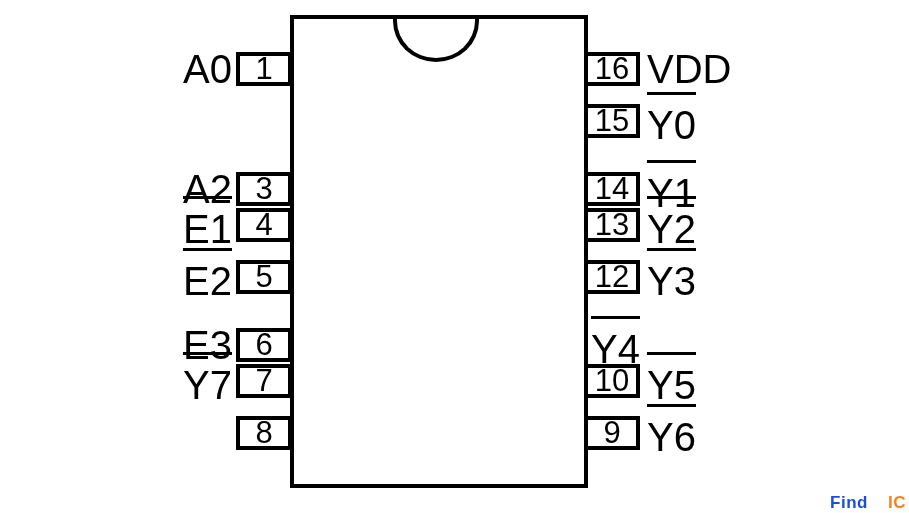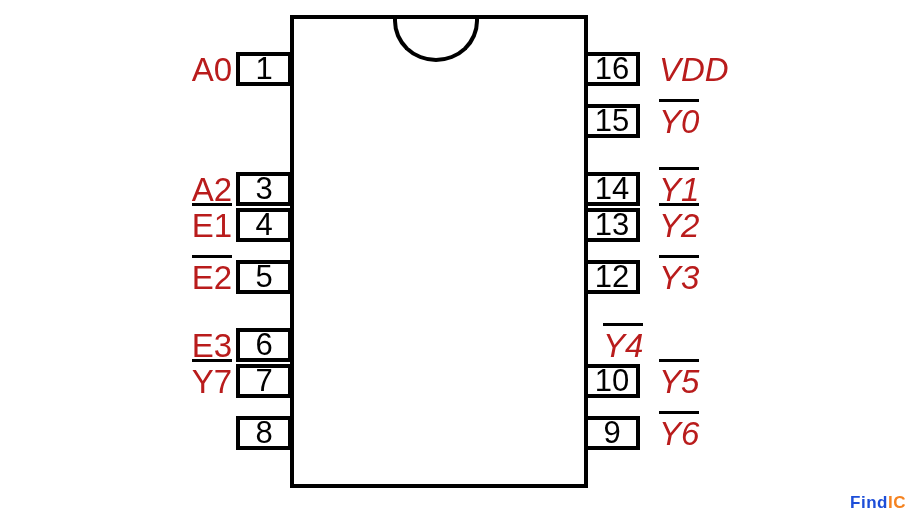--- a/index.html
+++ b/index.html
@@ -33,26 +33,26 @@
   .pin-box{
     width:48px;height:26px;border:4px solid #000;background:#fff;
     display:flex;align-items:center;justify-content:center;
     flex:none;
   }
   .pin-number{
     font-size:31px;line-height:1;color:#000;letter-spacing:0;
     transform:translateY(-1px);
   }
   .pin-label{
-    font-size:33px;line-height:1;color:#b91c1c;white-space:nowrap;
+    font-size:40px;line-height:1;color:#000000;white-space:nowrap;
   }
   .pin-row.left .pin-label{margin-right:4px;}
-  .pin-row.right .pin-label{margin-left:19px;font-style:italic;}
+  .pin-row.right .pin-label{margin-left:7px;}
   .pin-label.ov{
-    border-top:3px solid #000;padding-top:3px;margin-top:-5px;
+    border-top:3px solid #000;padding-top:10px;margin-top:-5px;
   }
 
   
   .watermark{
     position:absolute;right:3px;bottom:2px;
     font-size:17px;font-weight:bold;letter-spacing:0.5px;line-height:1;
   }
 </style>
 </head>
 <body>
@@ -144,16 +144,16 @@
     <span class="pin-label ov">Y5</span>
   </div>
   <div class="pin-row right r7">
     <span class="pin-box">
         <span class="pin-number">9</span>
       </span>
     <span class="pin-label ov">Y6</span>
   </div>
 
   <div class="watermark">
-    <span style="color: #1d4ed8;">Find</span><span style="color: rgb(245, 130, 31);">IC</span>
+    <span style="color: #1d4ed8;">Find</span><span style="color: rgb(245, 130, 31); padding-left: 20px;">IC</span>
   </div>
 
 </div>
 
 </body></html>

